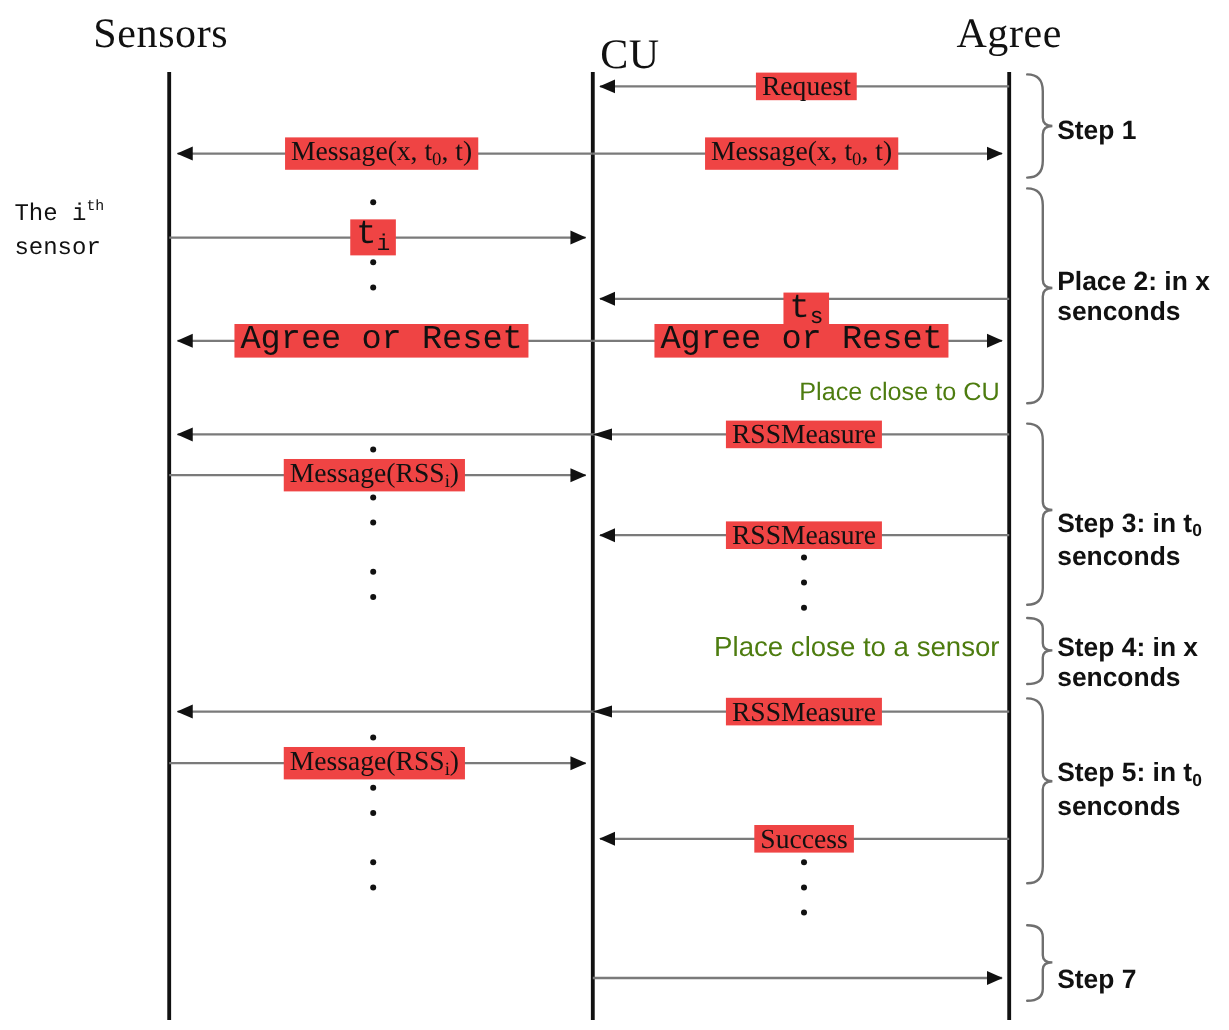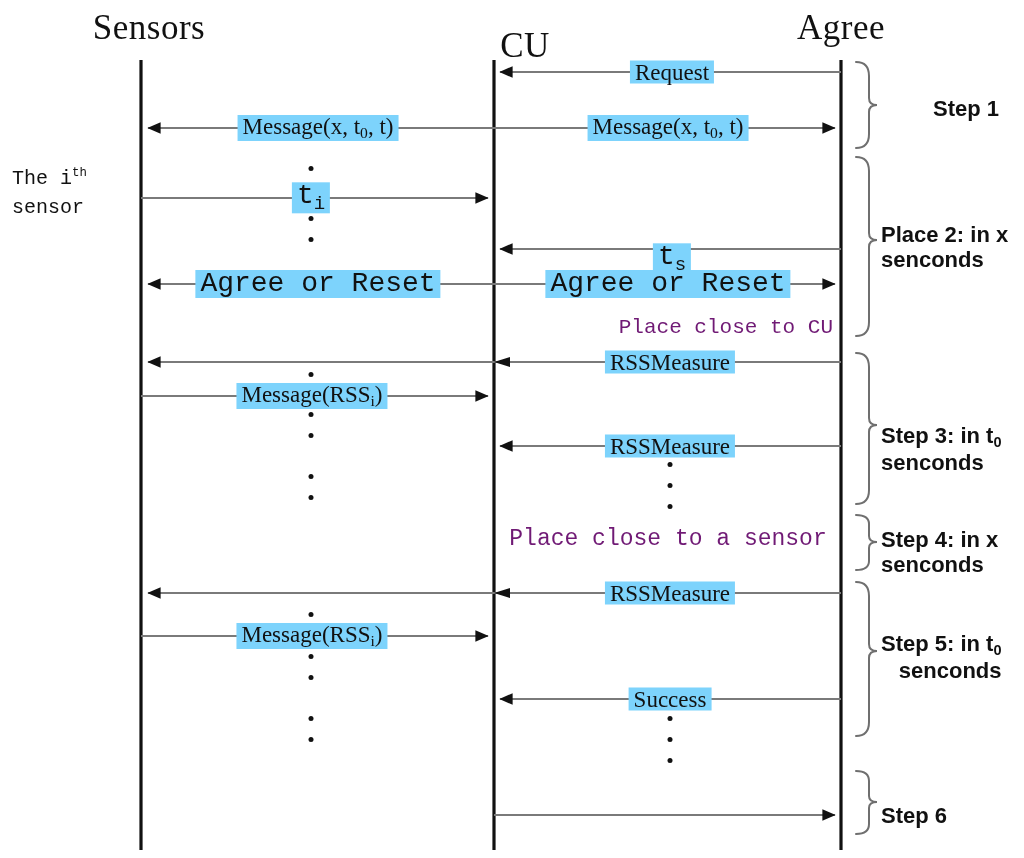--- a/index.html
+++ b/index.html
@@ -31,42 +31,42 @@
     line-height:1.45;
     color:#111;
     white-space:nowrap;
   }
   .side-note sup{font-size:0.62em;vertical-align:super;font-family:Liberation Mono, monospace;}
 
   
   .msg-label{
     position:absolute;
     transform:translate(-50%,-50%);
-    background:#7dd3fc;
+    background:#ef4444;
     padding:0 5px;
     white-space:nowrap;
     font-family:"Liberation Serif", serif;
     font-size:23px;
     color:#111;
     line-height:1;
   }
   .msg-label sub{font-size:0.68em;vertical-align:-0.28em;}
   .msg-label.mono{font-family:"Liberation Mono","DejaVu Sans Mono",monospace;font-size:28px;}
 
   
   .note{
     position:absolute;
-    font-family:Liberation Mono, monospace;
+    font-family:Liberation Sans, sans-serif;
     font-size:21px;
-    color:#701a75;
+    color:#4d7c0f;
     white-space:nowrap;
     line-height:1;
   }
   .note.right{transform:translate(-100%,-50%);}
-  .note.center{transform:translate(-50%,-50%);}
+  .note.center{transform:translate(-50%,-50%);margin-left:46px;}
 
   
   .step-label{
     position:absolute;
     font-family:"Liberation Sans", sans-serif;
     font-size:22px;
     font-weight:700;
     color:#111;
     line-height:1.15;
     white-space:nowrap;
@@ -134,21 +134,21 @@
   <g id="braces" stroke="#6f6f6f" stroke-width="2" fill="none" stroke-linecap="round">
     <path d="M 856 62 Q 869 62 869 76 L 869 98 Q 869 105 877 105 Q 869 105 869 112 L 869 134 Q 869 148 856 148"></path>
     <path d="M 856 157 Q 869 157 869 171 L 869 233 Q 869 240 877 240 Q 869 240 869 247 L 869 322 Q 869 336 856 336"></path>
     <path d="M 856 353 Q 869 353 869 367 L 869 418 Q 869 425 877 425 Q 869 425 869 432 L 869 490 Q 869 504 856 504"></path>
     <path d="M 856 515 Q 869 515 869 524 L 869 536 Q 869 542 877 542 Q 869 542 869 548 L 869 561 Q 869 570 856 570"></path>
     <path d="M 856 582 Q 869 582 869 596 L 869 644 Q 869 651 877 651 Q 869 651 869 658 L 869 722 Q 869 736 856 736"></path>
     <path d="M 856 771 Q 869 771 869 781 L 869 796 Q 869 802 877 802 Q 869 802 869 808 L 869 824 Q 869 834 856 834"></path>
   </g>
 </svg>
 
-<div class="col-header" style="left:149px;top:8px;">Sensors</div>
+<div class="col-header" style="left:134px;top:8px;">Sensors</div>
 <div class="col-header" style="left:494px;top:26px;margin-left:31px;">CU</div>
 <div class="col-header" style="left:841px;top:8px;">Agree</div>
 
 <div class="side-note" style="left:12px;top:164px;">
   <div><span>The i</span><sup>th</sup></div>
   <div>sensor</div>
 </div>
 
 <div class="msg-label" style="left:672px;top:72px;">Request</div>
 
@@ -184,46 +184,46 @@
   <span>Message(RSS</span><sub>i</sub><span>)</span>
 </div>
 
 <div class="msg-label" style="left:670px;top:699px;">Success</div>
 
 <div class="msg-label" style="left:667px;top:815px;"></div>
 
 <div class="note right" style="left:833px;top:327px;">Place close to CU</div>
 <div class="note center" style="left:668px;top:539px;font-size:23px;">Place close to a sensor</div>
 
-<div class="step-label" style="left:933px;top:96px;">
+<div class="step-label" style="left:881px;top:96px;">
   <div>Step 1</div>
 </div>
 
 <div class="step-label" style="left:881px;top:222px;">
   <div>Place 2: in x</div>
   <div>senconds</div>
 </div>
 
 <div class="step-label" style="left:881px;top:423px;">
   <div><span>Step 3: in t</span><sub>0</sub></div>
   <div>senconds</div>
 </div>
 
 <div class="step-label" style="left:881px;top:527px;">
   <div>Step 4: in x</div>
   <div>senconds</div>
 </div>
 
-<div class="step-label" style="left:881px;top:631px;text-align:right;">
+<div class="step-label" style="left:881px;top:631px;">
   <div><span>Step 5: in t</span><sub>0</sub></div>
   <div>senconds</div>
 </div>
 
 <div class="step-label" style="left:881px;top:803px;">
-  <div>Step 6</div>
+  <div>Step 7</div>
 </div>
 
 <div class="dots" style="left:311px;top:166px;">
     <i></i>
   </div>
 <div class="dots" style="left:311px;top:216px;">
     <i></i>
     <i></i>
   </div>
 

